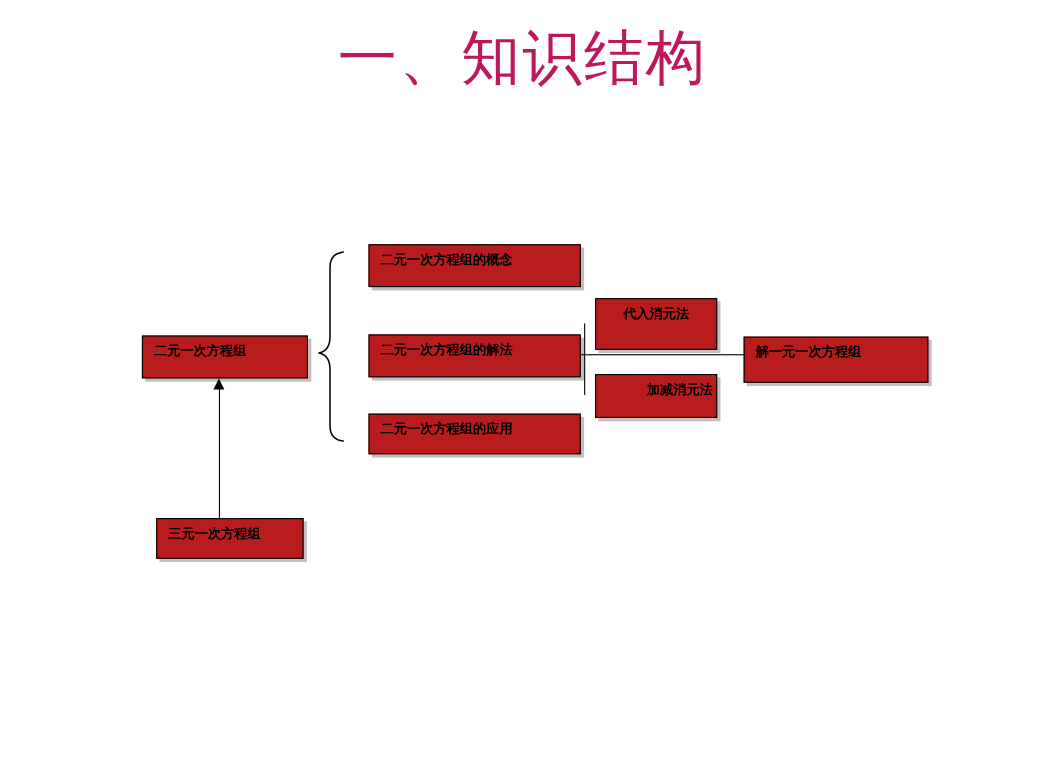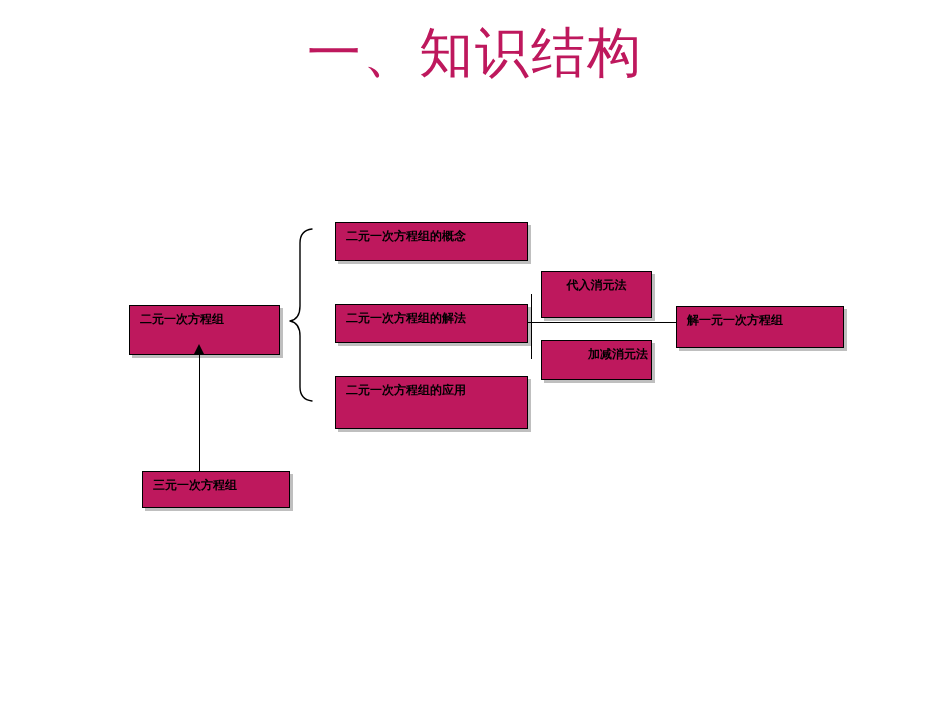--- a/index.html
+++ b/index.html
@@ -33,21 +33,21 @@
     letter-spacing: 2px;
     line-height: 1.15;
     color: #be185d;
     white-space: pre;
   }
 
   
   .node {
     position: absolute;
     box-sizing: border-box;
-    background: #be185d;
+    background: #b91c1c;
     border: 1px solid #000000;
     box-shadow: 3px 3px 0 0 #bfbfbf;
     display: flex;
     align-items: flex-start;
     font-family: "Liberation Sans", "DejaVu Sans", sans-serif;
     font-size: 12px;
     font-weight: 700;
     color: #000000;
     line-height: 1;
     white-space: nowrap;
@@ -62,28 +62,28 @@
   }
   
   .node.align-center {
     justify-content: center;
   }
   .node.align-center > .node-label {
     padding-top: 7px;
   }
 
   
-  #node-root      { left: 129px; top: 305px; width: 151px; height: 50px; }
+  #node-root      { left: 129px; top: 305px; width: 151px; height: 39px; }
   #node-concept   { left: 335px; top: 222px; width: 193px; height: 39px; }
   #node-method    { left: 335px; top: 304px; width: 193px; height: 39px; }
-  #node-applied   { left: 335px; top: 376px; width: 193px; height: 53px; }
+  #node-applied   { left: 335px; top: 376px; width: 193px; height: 37px; }
   #node-subst     { left: 541px; top: 271px; width: 111px; height: 47px; }
   #node-addsub    { left: 541px; top: 340px; width: 111px; height: 40px; padding-left: 36px; }
   #node-linear1   { left: 676px; top: 306px; width: 168px; height: 42px; }
-  #node-ternary   { left: 142px; top: 471px; width: 148px; height: 37px; }
+  #node-ternary   { left: 142px; top: 471px; width: 134px; height: 37px; }
 
   
   .line {
     position: absolute;
     background: #000000;
   }
   .line.h { height: 1px; }
   .line.v { width: 1px; }
 
   

